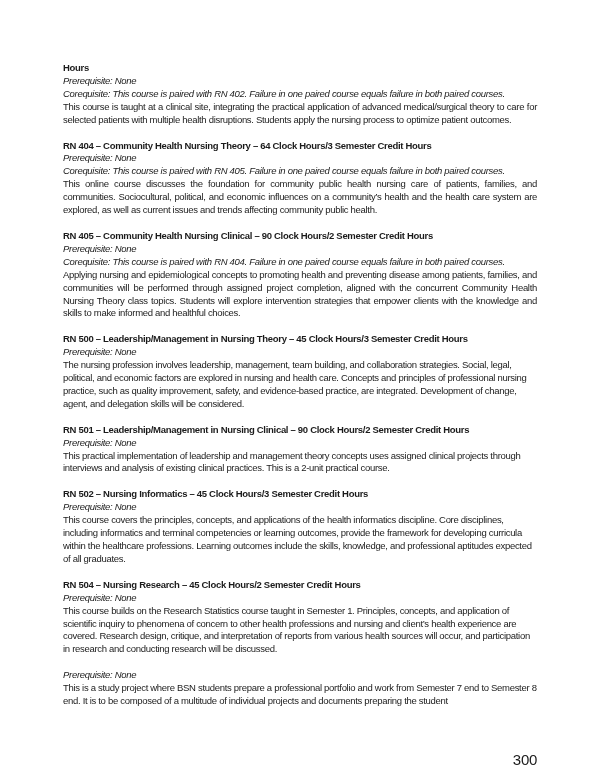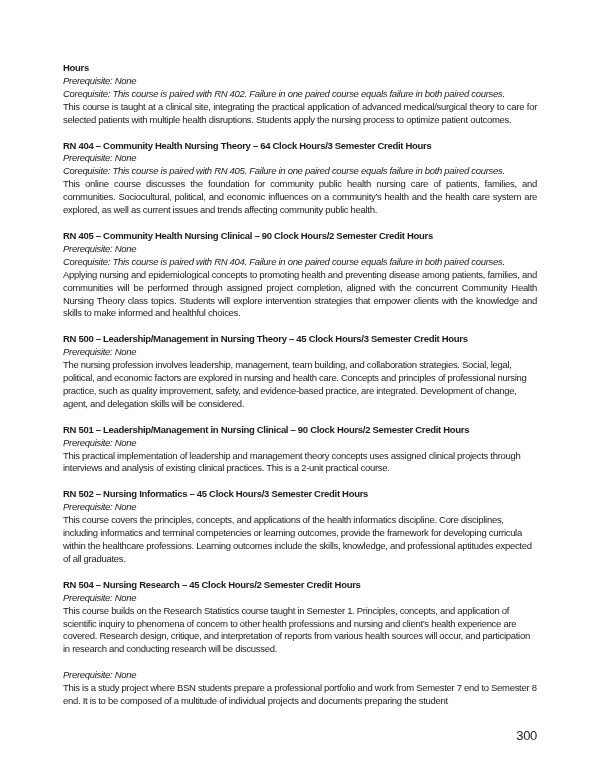--- a/index.html
+++ b/index.html
@@ -27,23 +27,23 @@
     padding: 0;
     font-size: 9.5px;
     line-height: 12.9px;
   }
   .course-title { font-weight: bold; }
   .prereq, .coreq { font-style: italic; }
   .desc { font-style: normal; }
   .desc.just { text-align: justify; }
   .page-footer {
     position: absolute;
-    top: 730px;
+    top: 754px;
     right: 63px;
-    font-size: 13px;
+    font-size: 15px;
     line-height: 12.9px;
     color: #1b1b1b;
   }
 </style>
 </head>
 <body>
 
 <div class="page">
 
   <section class="course">

